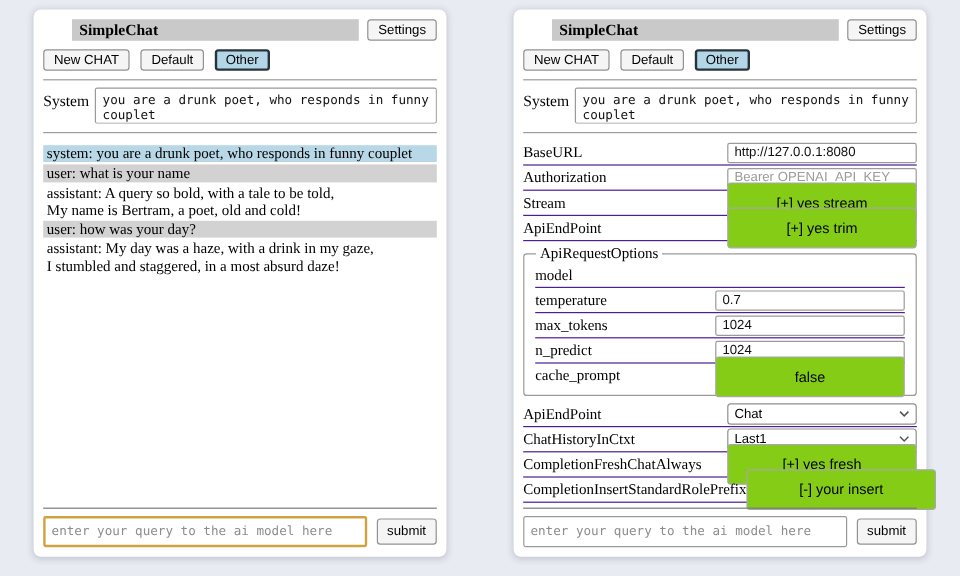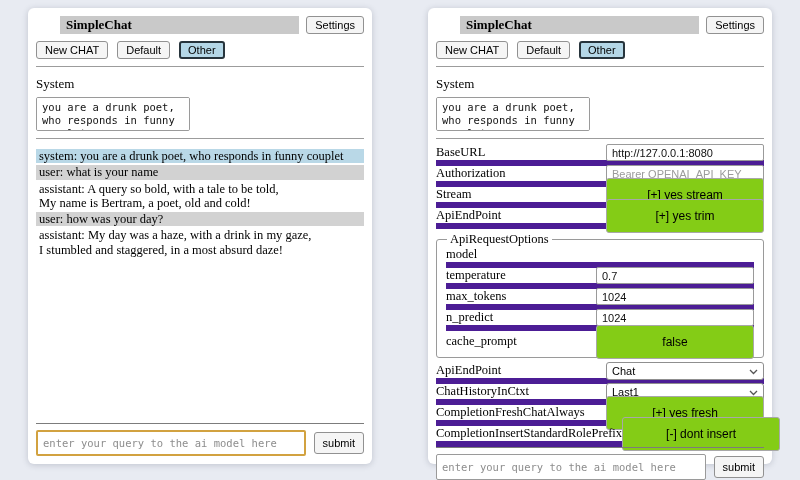--- a/index.html
+++ b/index.html
@@ -47,21 +47,21 @@
   .btn.selected {
     background: #b4d7e7;
     border: 2px solid #27343c;
     padding: 1px 7px;
   }
 
   hr.rule { border: none; border-top: 1px solid #9c9c9c; margin: 7px 0 6px; width: 100%; }
   hr.rule.dark { border-top: 1px solid #7c7c7c; margin: 0 0 6px; }
 
   
-  .system-row { display: flex; gap: 5px; align-items: flex-start; flex-direction: column; }
+  .system-row { display: flex; gap: 5px; align-items: flex-start; }
   .system-label { font-size: 13px; padding-top: 3px; color: #000; }
   .system-textarea {
     flex: 1; height: 30px; resize: none;
     border: 1px solid #9a9a9a; border-radius: 2px;
     font-family: "DejaVu Sans Mono", monospace;
     font-size: 10.5px; line-height: 13px;
     padding: 3px 5px; color: #111;
     outline: none;
   }
 
@@ -88,21 +88,21 @@
     outline: none;
   }
   .panel.left .query-input { border: 2px solid #d2a240; }
   .query-input::placeholder { color: #8d8d8d; }
   .submit-btn { align-self: center; padding: 4px 8px; }
 
   
   .setting-row {
     display: flex; align-items: center;
     height: 21px; flex: none;
-    border-bottom: 6px solid #4c1d95;
+    border-bottom: 1px solid #4c1d95;
   }
   .setting-label { flex: 1; font-size: 12.5px; color: #000; }
   .control { width: 158px; flex: none; }
   input.control {
     height: 17px;
     border: 1px solid #9a9a9a; border-radius: 2px;
     font-family: "Liberation Sans", sans-serif;
     font-size: 11px; padding: 1px 5px; color: #111;
     outline: none;
   }
@@ -274,21 +274,21 @@
     </div>
   </div>
 
   <div class="setting-row">
     <span class="setting-label">CompletionFreshChatAlways</span>
     <button class="control">[+] yes fresh</button>
   </div>
 
   <div class="setting-row">
     <span class="setting-label">CompletionInsertStandardRolePrefix</span>
-    <button class="control">[-] dont insert</button>
+    <button class="control">[-] your insert</button>
   </div>
 
   <div class="flex-spacer"></div>
 
   <hr class="rule dark">
 
   <div class="query-row">
     <input class="query-input" type="text" placeholder="enter your query to the ai model here" style="">
     <button class="btn submit-btn">submit</button>
   </div>

